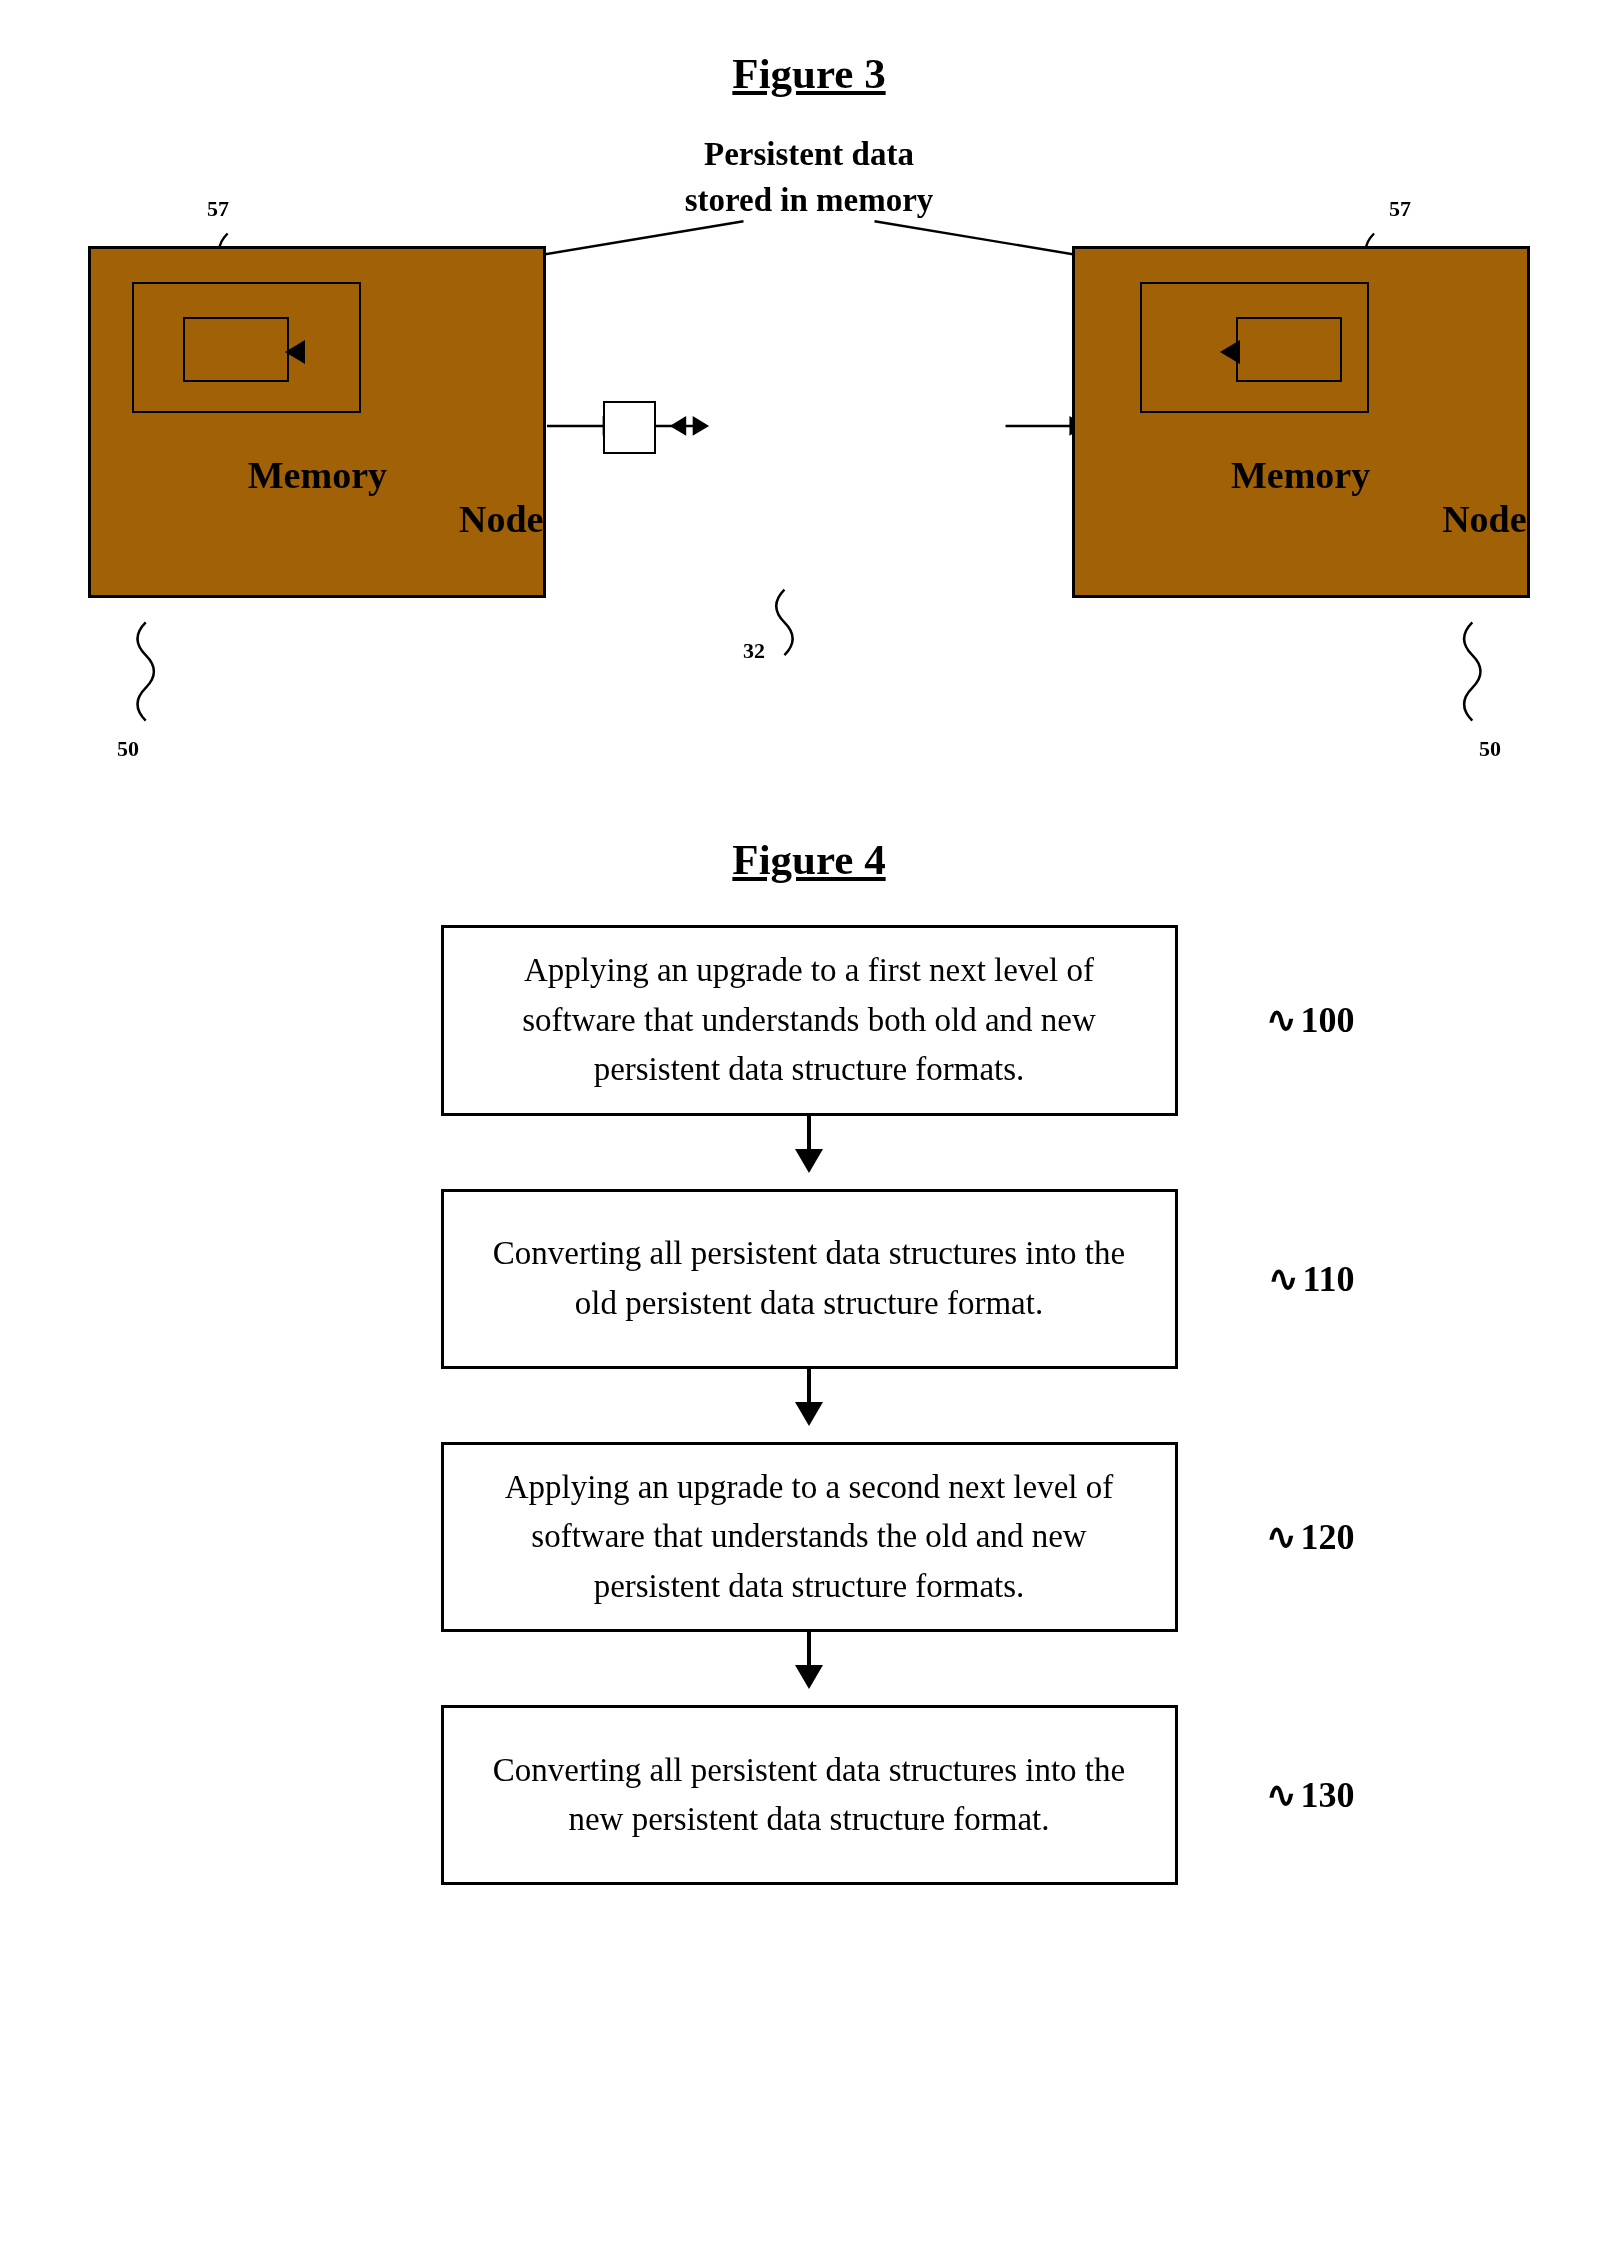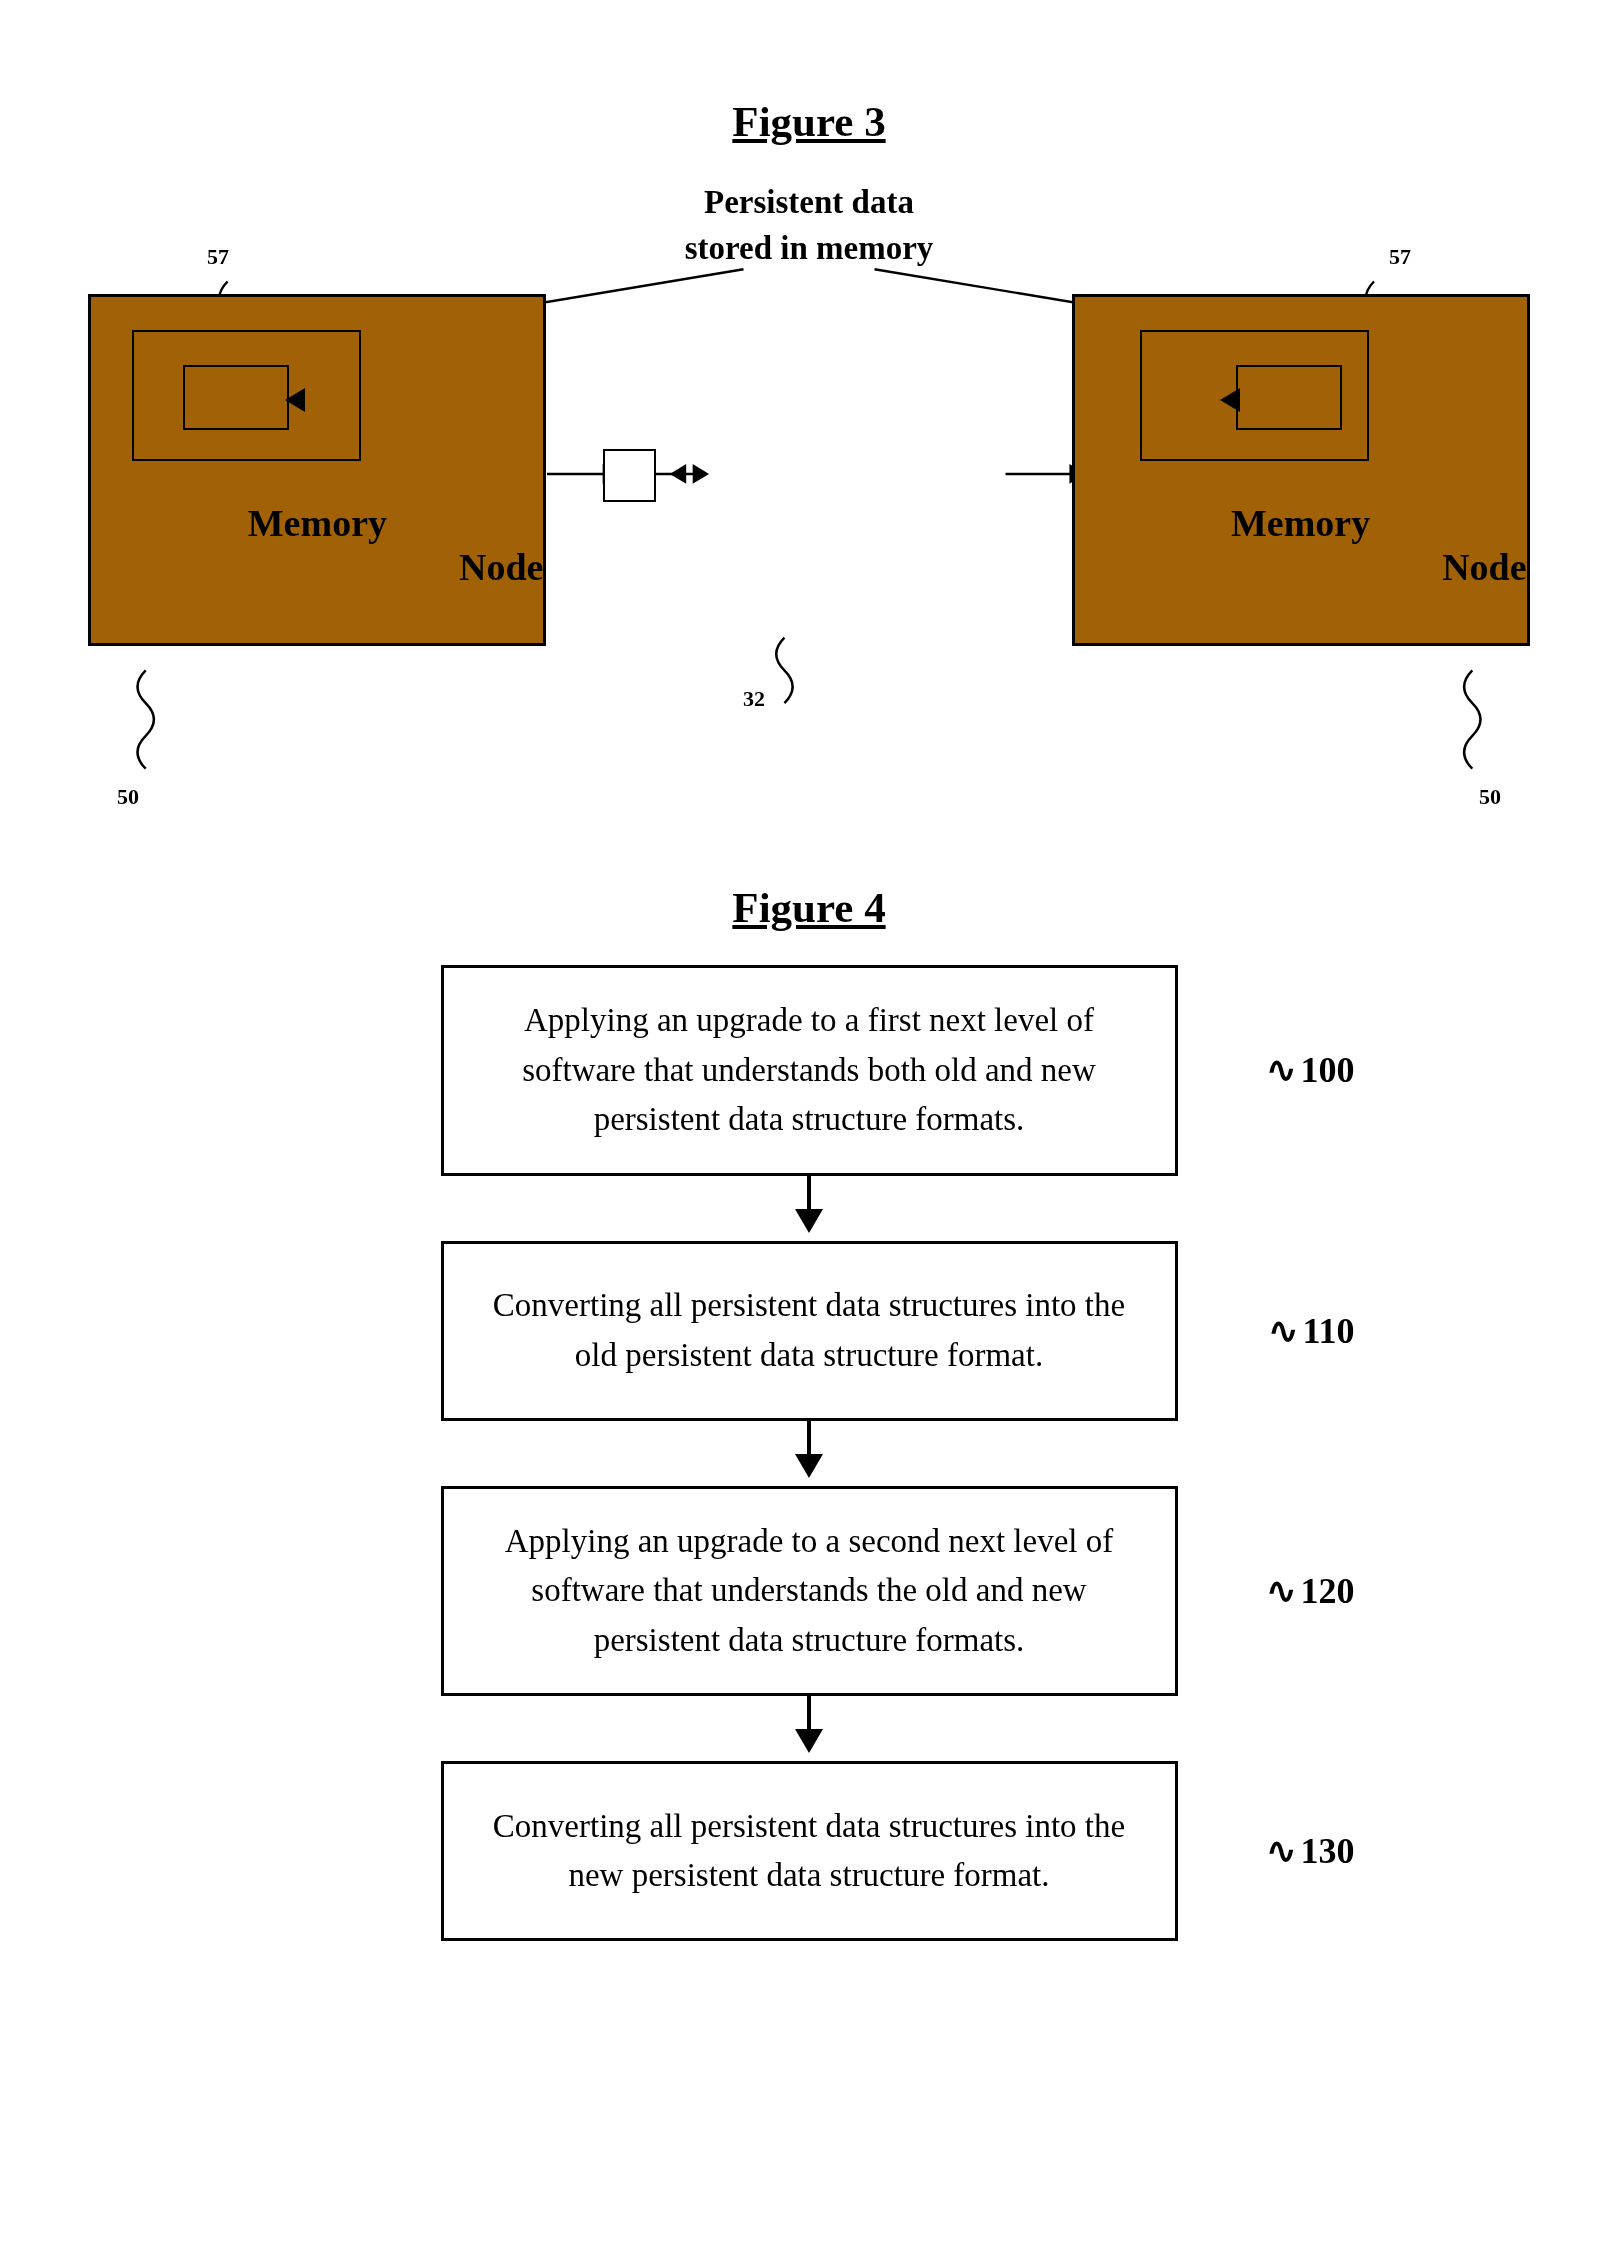--- a/index.html
+++ b/index.html
@@ -17,21 +17,20 @@
       min-height: 2261px;
       background: white;
       position: relative;
       padding: 49px 65px;
     }
 
     
     .figure3-section {
       text-align: center;
       margin-bottom: 65px;
-      margin-top: 48px;
     }
 
     .figure-title {
       font-size: 43px;
       font-weight: bold;
       text-decoration: underline;
       margin-bottom: 33px;
       display: inline-block;
     }
 
@@ -117,25 +116,26 @@
     }
 
     .flow-box {
       width: 737px;
       min-height: 180px;
       border: 3.3px solid #000;
       background: white;
       display: flex;
       align-items: center;
       justify-content: flex-start;
-      padding: 28px 41px;
+      padding: 18px 41px;
       position: relative;
       font-size: 33px;
       text-align: center;
       line-height: 1.5;
+      margin-top: 8px;
     }
 
     .flow-step-number {
       position: absolute;
       right: -180px;
       top: 50%;
       transform: translateY(-50%);
       font-size: 36px;
       font-weight: bold;
       display: flex;

